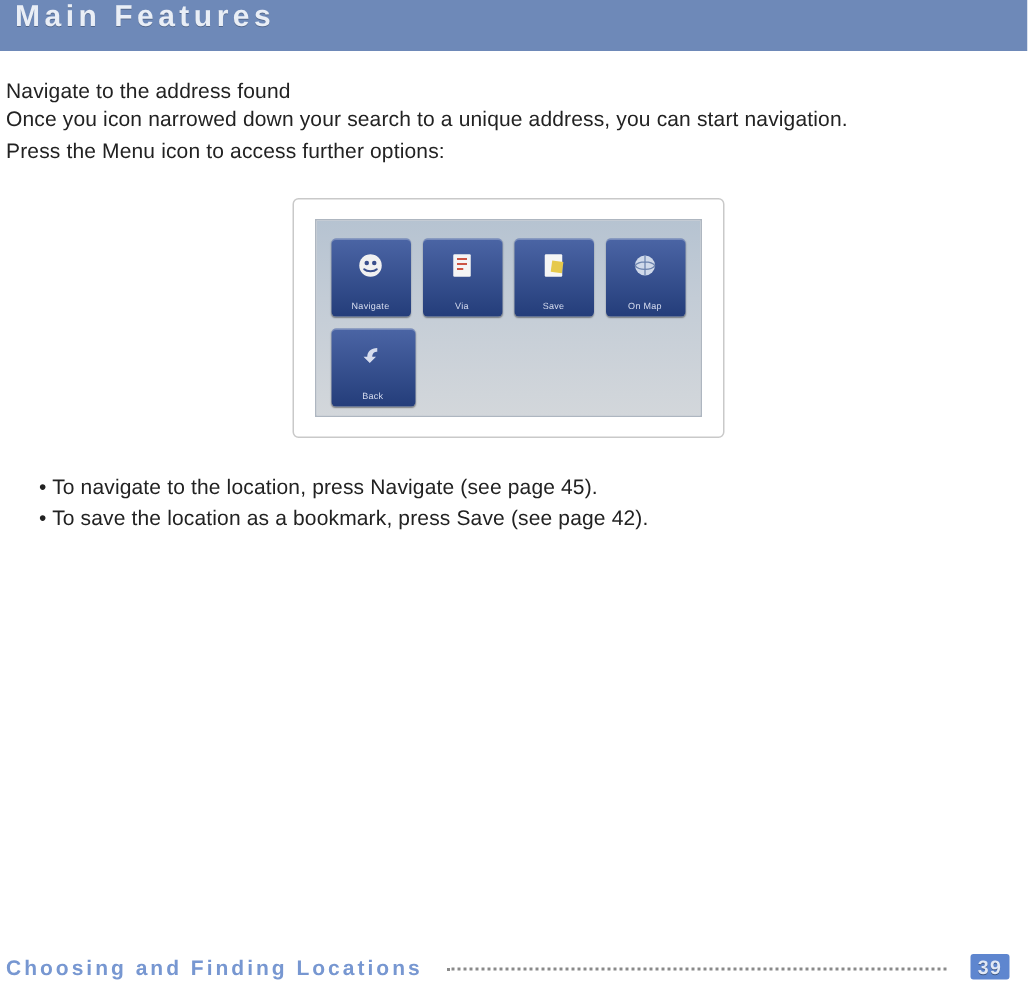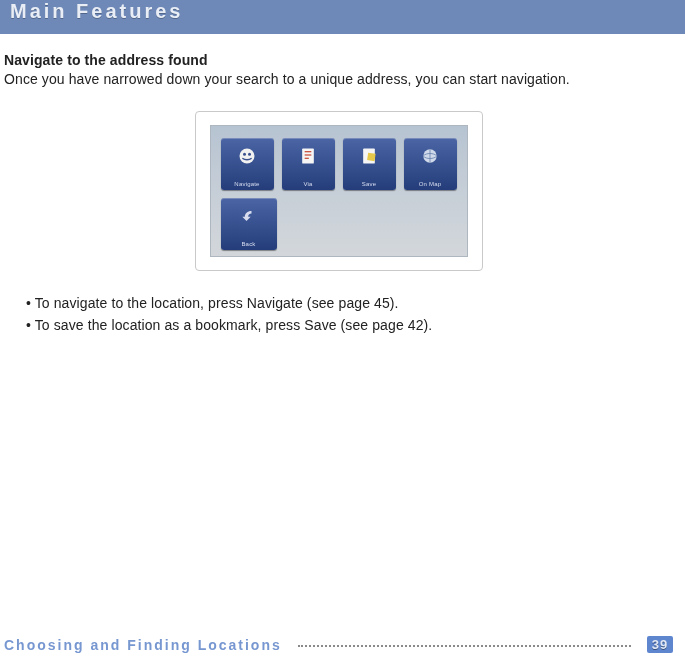--- a/index.html
+++ b/index.html
@@ -19,21 +19,21 @@
   .header-bar h1{
     margin:0;
     font-family:"Arial Black",Arial,sans-serif;
     font-weight:900;
     font-size:20px;
     letter-spacing:3px;
     color:#e9eef6;
     text-shadow:0 1px 0 rgba(0,0,0,.25);
   }
   .content{padding:18px 12px 0 4px}
-  .section-title{font-weight:700;font-size:14px;margin:0 0 2px 0}
+  .section-title{font-weight:400;font-size:14px;margin:0 0 2px 0}
   .body-text{font-size:14px;margin:0 0 2px 0;line-height:1.35}
   .figure-wrap{display:flex;justify-content:center;margin:22px 0 22px}
   .device-shot{
     width:288px;height:160px;
     border:1px solid #c9c9c9;border-radius:4px;
     background:#fff;padding:14px;box-sizing:border-box;
     display:flex;align-items:center;justify-content:center;
   }
   .device-inner{
     width:258px;height:130px;
@@ -81,21 +81,22 @@
 </style>
 </head>
 <body>
 
 <div class="header-bar">
   <h1>Main Features</h1>
 </div>
 
 <div class="content">
   <p class="section-title">Navigate to the address found</p>
-  <p class="body-text">Once you have narrowed down your search to a unique address, you can start navigation.</p>
+  <p class="body-text">Once you icon narrowed down your search to a unique address, you can start navigation.</p>
+  <p class="body-text">Press the Menu icon to access further options:</p>
 
   <div class="figure-wrap">
     <div class="device-shot">
       <div class="device-inner">
         <div class="tiles">
           <div class="tile-row">
             <div class="tile">
               <svg viewBox="0 0 24 24">
                   <circle cx="12" cy="12" r="9" fill="#f1f1f1"></circle>
                   <circle cx="9" cy="10" r="1.8" fill="#3a4f8d"></circle>

